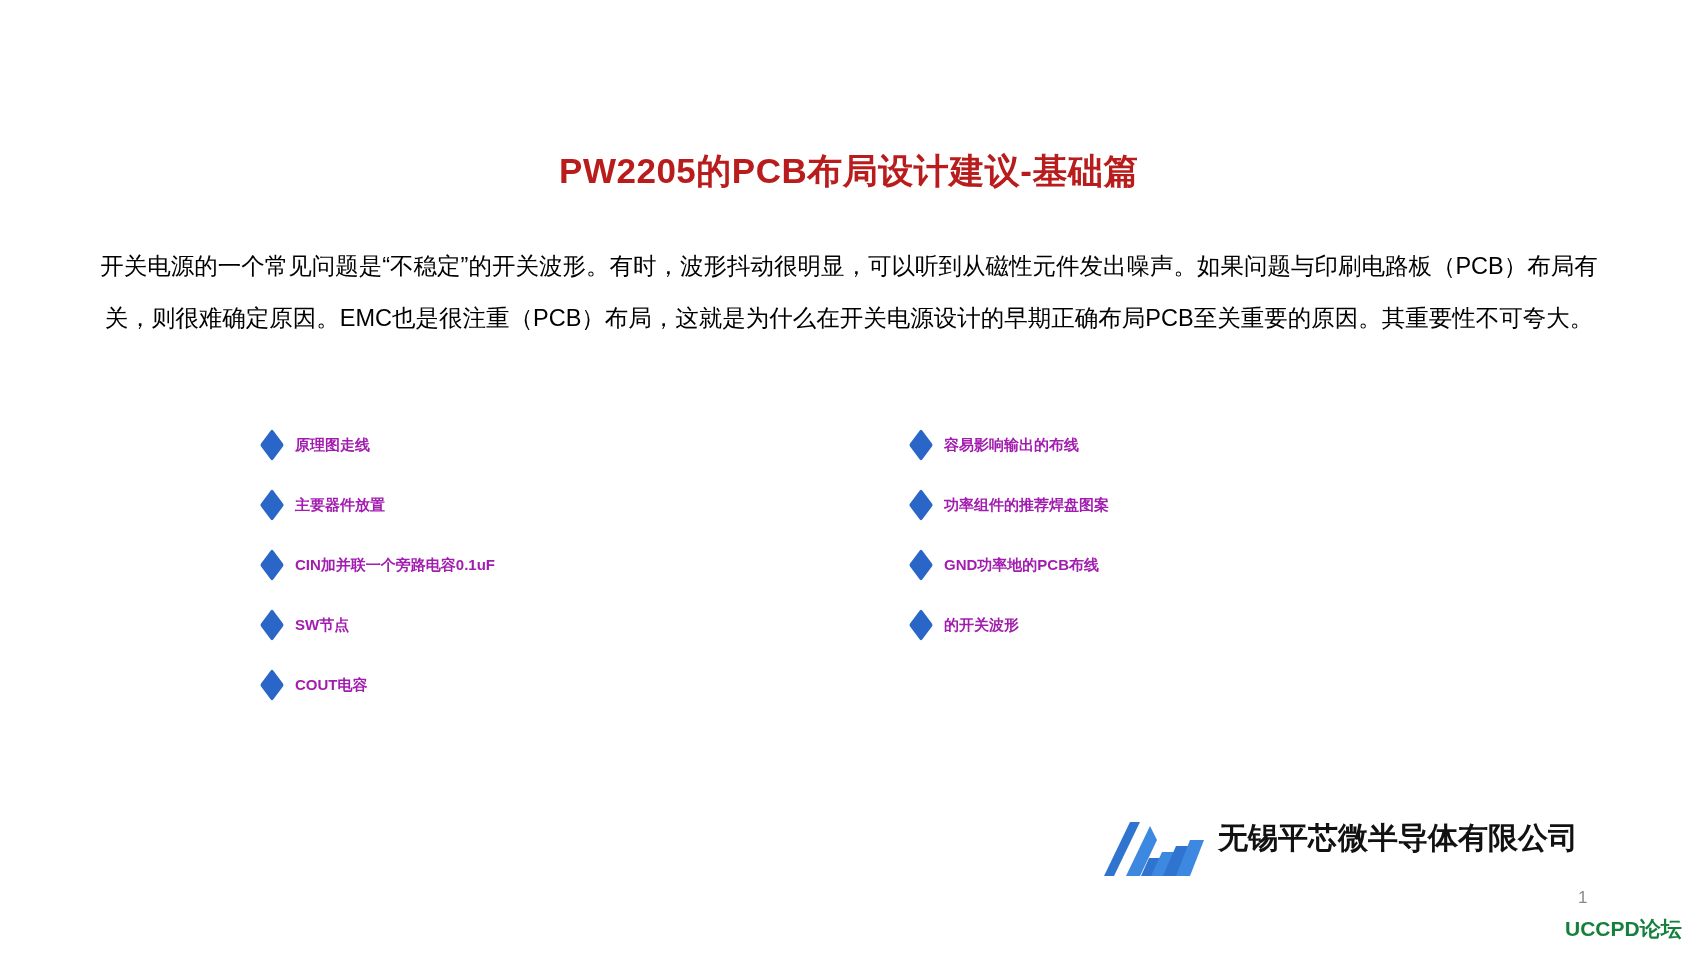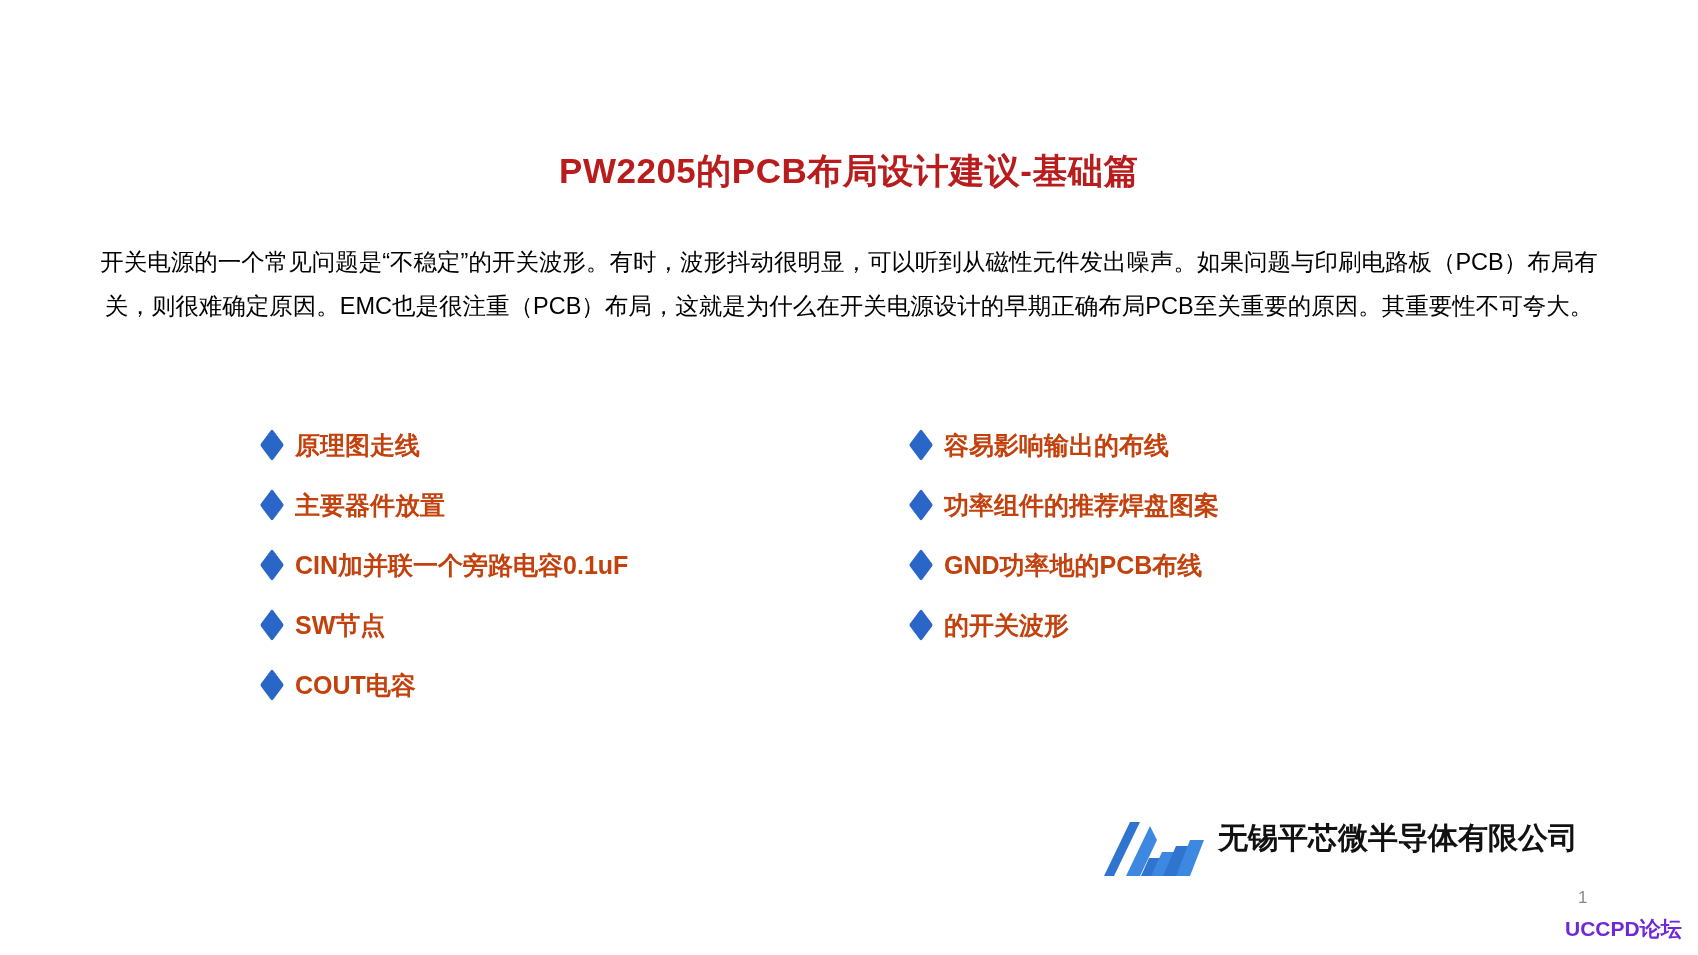--- a/index.html
+++ b/index.html
@@ -37,21 +37,21 @@
     color: #b91c1c;
   }
 
   .intro {
     position: absolute;
     left: 96px;
     top: 240px;
     width: 1506px;
     text-align: center;
     font-size: 23.5px;
-    line-height: 44px;
+    line-height: 52px;
     color: #000000;
   }
 
   .columns {
     position: absolute;
     left: 0;
     top: 415px;
     width: 1698px;
     height: 320px;
   }
@@ -70,23 +70,23 @@
   .diamond {
     width: 20px;
     height: 20px;
     margin-right: 13px;
     flex: 0 0 auto;
     background: #2a66c8;
     transform: rotate(45deg) skew(8deg, 8deg);
     border-radius: 2px;
   }
   .bullet-text {
-    font-size: 25px;
+    font-size: 15px;
     font-weight: bold;
-    color: #c2410c;
+    color: #a21caf;
     white-space: nowrap;
   }
 
   .logo-block {
     position: absolute;
     left: 1100px;
     top: 818px;
     display: flex;
     align-items: flex-start;
   }
@@ -110,21 +110,21 @@
     font-size: 17px;
     color: #8a8a8a;
   }
 
   .watermark {
     position: absolute;
     left: 1565px;
     top: 915px;
     font-size: 21px;
     font-weight: bold;
-    color: #6d28d9;
+    color: #15803d;
     white-space: nowrap;
   }
 </style>
 </head>
 <body>
 
 <div class="slide">
 
   <div class="title">PW2205的PCB布局设计建议-基础篇</div>
 

